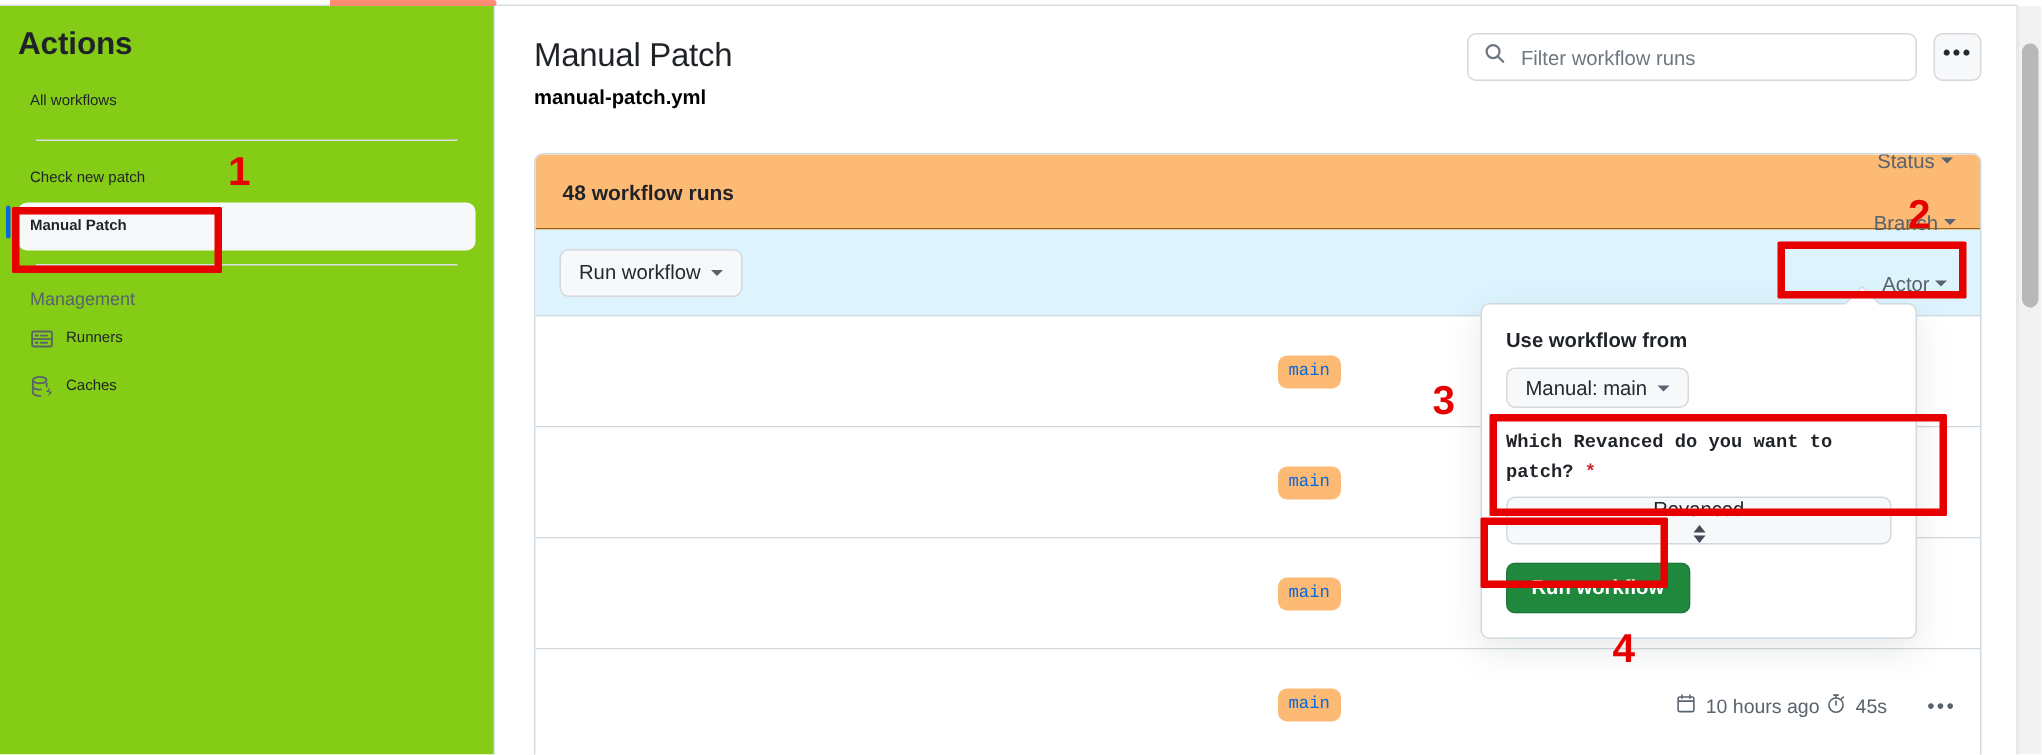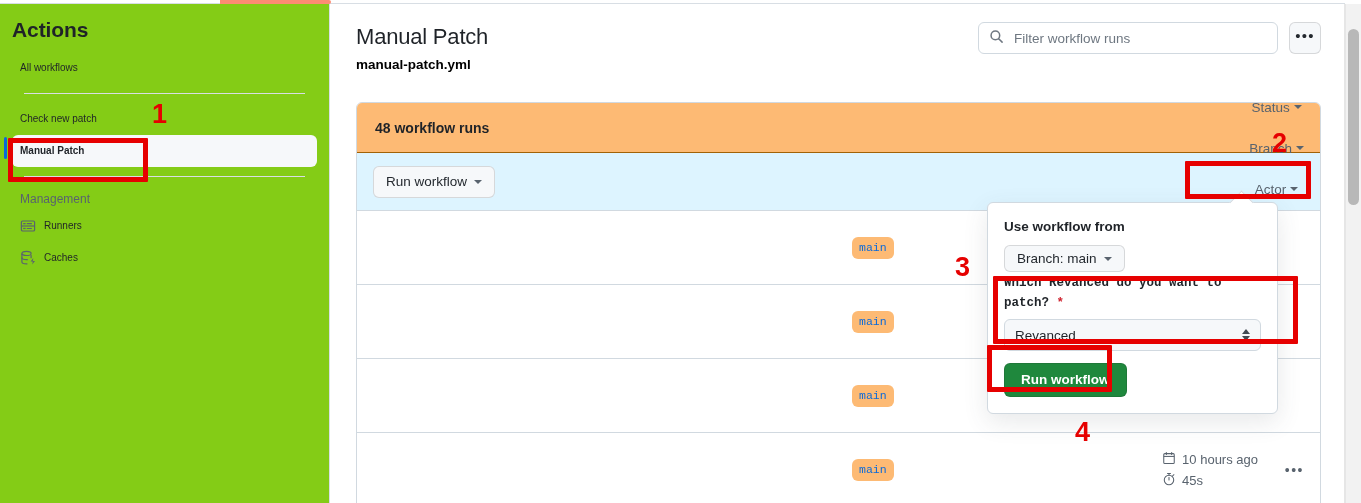--- a/index.html
+++ b/index.html
@@ -148,21 +148,21 @@
     display: flex; align-items: center; position: relative; background: #fff;
   }
   .run-row:last-child { border-bottom: none; }
   .branch-badge {
     position: absolute; left: 495px;
     background: #fdba74; color: #0969da; border-radius: 6px;
     font-family: "Liberation Mono", monospace; font-size: 11.5px;
     padding: 2px 7px; line-height: 18px;
   }
   .run-meta {
-    position: absolute; right: 62px; display: flex; flex-direction: column;
+    position: absolute; right: 62px; display: flex; flex-direction: row;
     gap: 4px; align-items: flex-start;
   }
   .meta-line {
     display: flex; align-items: center; gap: 6px;
     font-size: 13px; color: #59636e; white-space: nowrap;
   }
   .row-kebab {
     position: absolute; right: 16px; color: #59636e; font-size: 14px;
     letter-spacing: 1.5px; cursor: pointer;
   }
@@ -181,29 +181,29 @@
     transform: rotate(45deg);
   }
   .panel-label { font-size: 13.5px; font-weight: 600; color: #1f2328; line-height: 20px; }
   .branch-select {
     margin-top: 8px; display: inline-flex; align-items: center; gap: 7px;
     background: #f6f8fa; border: 1px solid rgba(31,35,40,0.15);
     border-radius: 6px; padding: 5px 12px; font-size: 13.5px; color: #24292f;
     cursor: pointer;
   }
   .input-label {
-    margin-top: 1px; font-family: "Liberation Mono", monospace;
+    margin-top: 13px; font-family: "Liberation Mono", monospace;
     font-size: 12.5px; font-weight: 700; color: #1f2328; line-height: 20px;
   }
   .req-star { color: #cf222e; font-weight: 700; }
   .input-select {
     margin-top: 6px; width: 100%; height: 32px;
     background: #f6f8fa; border: 1px solid #d1d9e0; border-radius: 6px;
     display: flex; align-items: center; justify-content: space-between;
-    padding: 0 10px; font-size: 13.5px; color: #1f2328; cursor: pointer;
+    padding: 0 10px; font-size: 13.5px; color: #1f2328; cursor: pointer; flex-direction: column;
   }
   .updown { display: flex; flex-direction: column; gap: 2px; color: #424a53; }
   .tri-u { width:0;height:0;border-left:4px solid transparent;border-right:4px solid transparent;border-bottom:5px solid #424a53;}
   .tri-d { width:0;height:0;border-left:4px solid transparent;border-right:4px solid transparent;border-top:5px solid #424a53;}
   .green-btn {
     margin-top: 12px; background: #1f883d; color: #fff; border: 1px solid rgba(31,35,40,0.15);
     border-radius: 6px; padding: 6px 16px; font-size: 13.5px; font-weight: 600;
     cursor: pointer; display: inline-block; line-height: 20px;
   }
 
@@ -391,21 +391,21 @@
         </div>
         <span class="row-kebab">•••</span>
       </div>
 
     </div>
   </div>
 
   <div class="wf-panel">
     <div class="panel-label">Use workflow from</div>
     <div class="branch-select">
-      <span>Branch: main</span>
+      <span>Manual: main</span>
       <span class="caret-d"></span>
     </div>
     <div class="input-label">
       <span>Which Revanced do you want to patch?</span>
       <span class="req-star">*</span>
     </div>
     <div class="input-select">
       <span>Revanced</span>
       <span class="updown">
         <span class="tri-u"></span>

